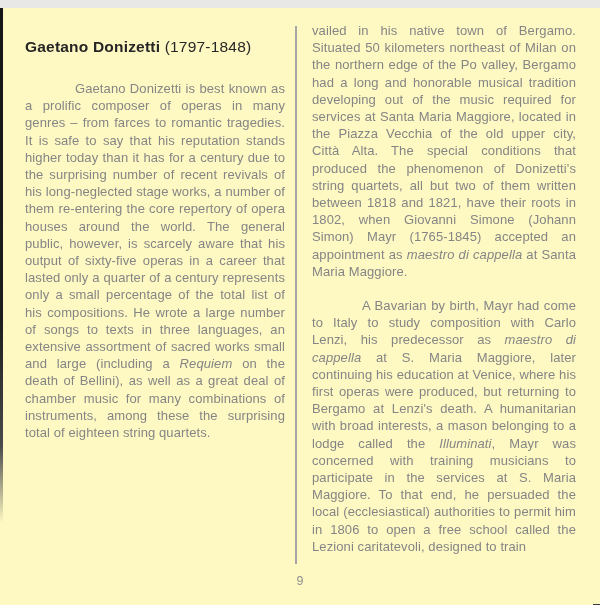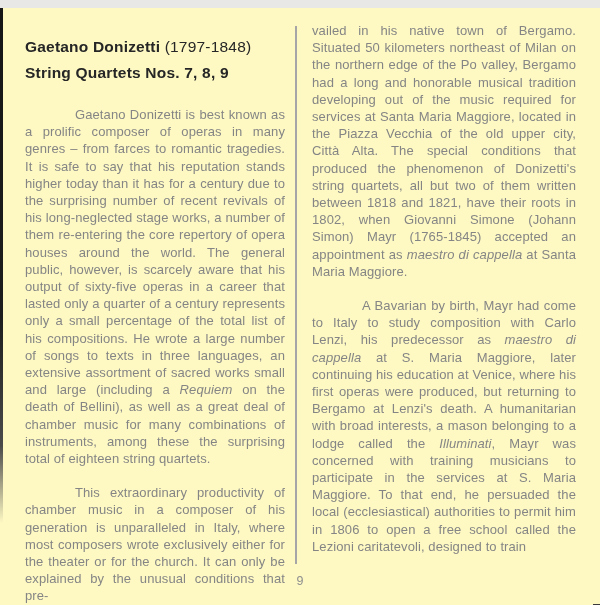--- a/index.html
+++ b/index.html
@@ -91,26 +91,24 @@
 
 <div class="page">
 
   <div class="scan-edge-left"></div>
   <div class="scan-smudge-bottom"></div>
   <div class="scan-mark-corner"></div>
 
   <div class="col col-left">
     <div class="heading">
       <div><span>Gaetano Donizetti</span> <span class="dates">(1797-1848)</span></div>
-      <div>String Quartets Nos. 7, 8, 9</div>
     </div>
 
     <p><span>Gaetano Donizetti is best known as a prolific composer of operas in many genres – from farces to romantic tragedies. It is safe to say that his reputation stands higher today than it has for a century due to the surprising number of recent revivals of his long-neglected stage works, a number of them re-entering the core repertory of opera houses around the world. The general public, however, is scarcely aware that his output of sixty-five operas in a career that lasted only a quarter of a century represents only a small percentage of the total list of his compositions. He wrote a large number of songs to texts in three languages, an extensive assortment of sacred works small and large (including a </span><span class="ital">Requiem</span><span> on the death of Bellini), as well as a great deal of chamber music for many combinations of instruments, among these the surprising total of eighteen string quartets.</span></p>
 
-    <p>This extraordinary productivity of chamber music in a composer of his generation is unparalleled in Italy, where most composers wrote exclusively either for the theater or for the church. It can only be explained by the unusual conditions that pre-</p>
   </div>
 
   <div class="divider"></div>
 
   <div class="col col-right">
     <p class="cont"><span>vailed in his native town of Bergamo. Situated 50 kilometers northeast of Milan on the northern edge of the Po valley, Bergamo had a long and honorable musical tradition developing out of the music required for services at Santa Maria Maggiore, located in the Piazza Vecchia of the old upper city, Città Alta. The special conditions that produced the phenomenon of Donizetti's string quartets, all but two of them written between 1818 and 1821, have their roots in 1802, when Giovanni Simone (Johann Simon) Mayr (1765-1845) accepted an appointment as </span><span class="ital">maestro di cappella</span><span> at Santa Maria Maggiore.</span></p>
 
     <p><span>A Bavarian by birth, Mayr had come to Italy to study composition with Carlo Lenzi, his predecessor as </span><span class="ital">maestro di cappella</span><span> at S. Maria Maggiore, later continuing his education at Venice, where his first operas were produced, but returning to Bergamo at Lenzi's death. A humanitarian with broad interests, a mason belonging to a lodge called the </span><span class="ital">Illuminati</span><span>, Mayr was concerned with training musicians to participate in the services at S. Maria Maggiore. To that end, he persuaded the local (ecclesiastical) authorities to permit him in 1806 to open a free school called the Lezioni caritatevoli, designed to train</span></p>
   </div>
 

